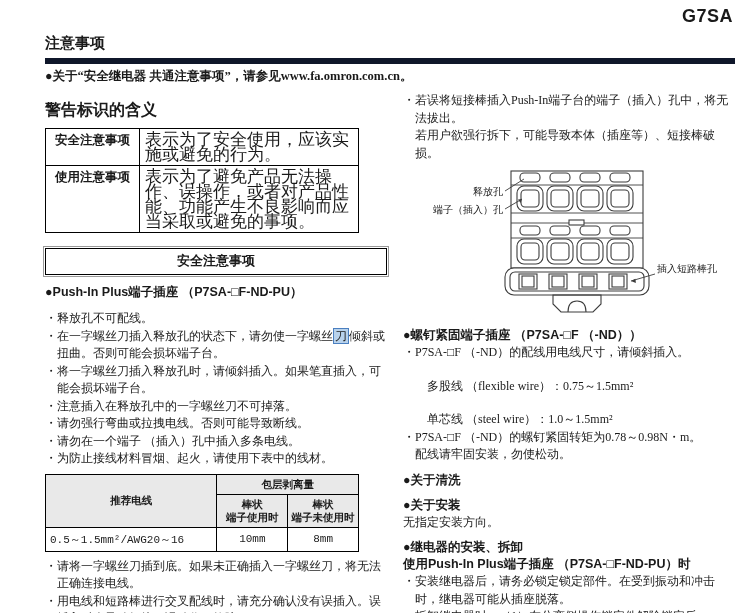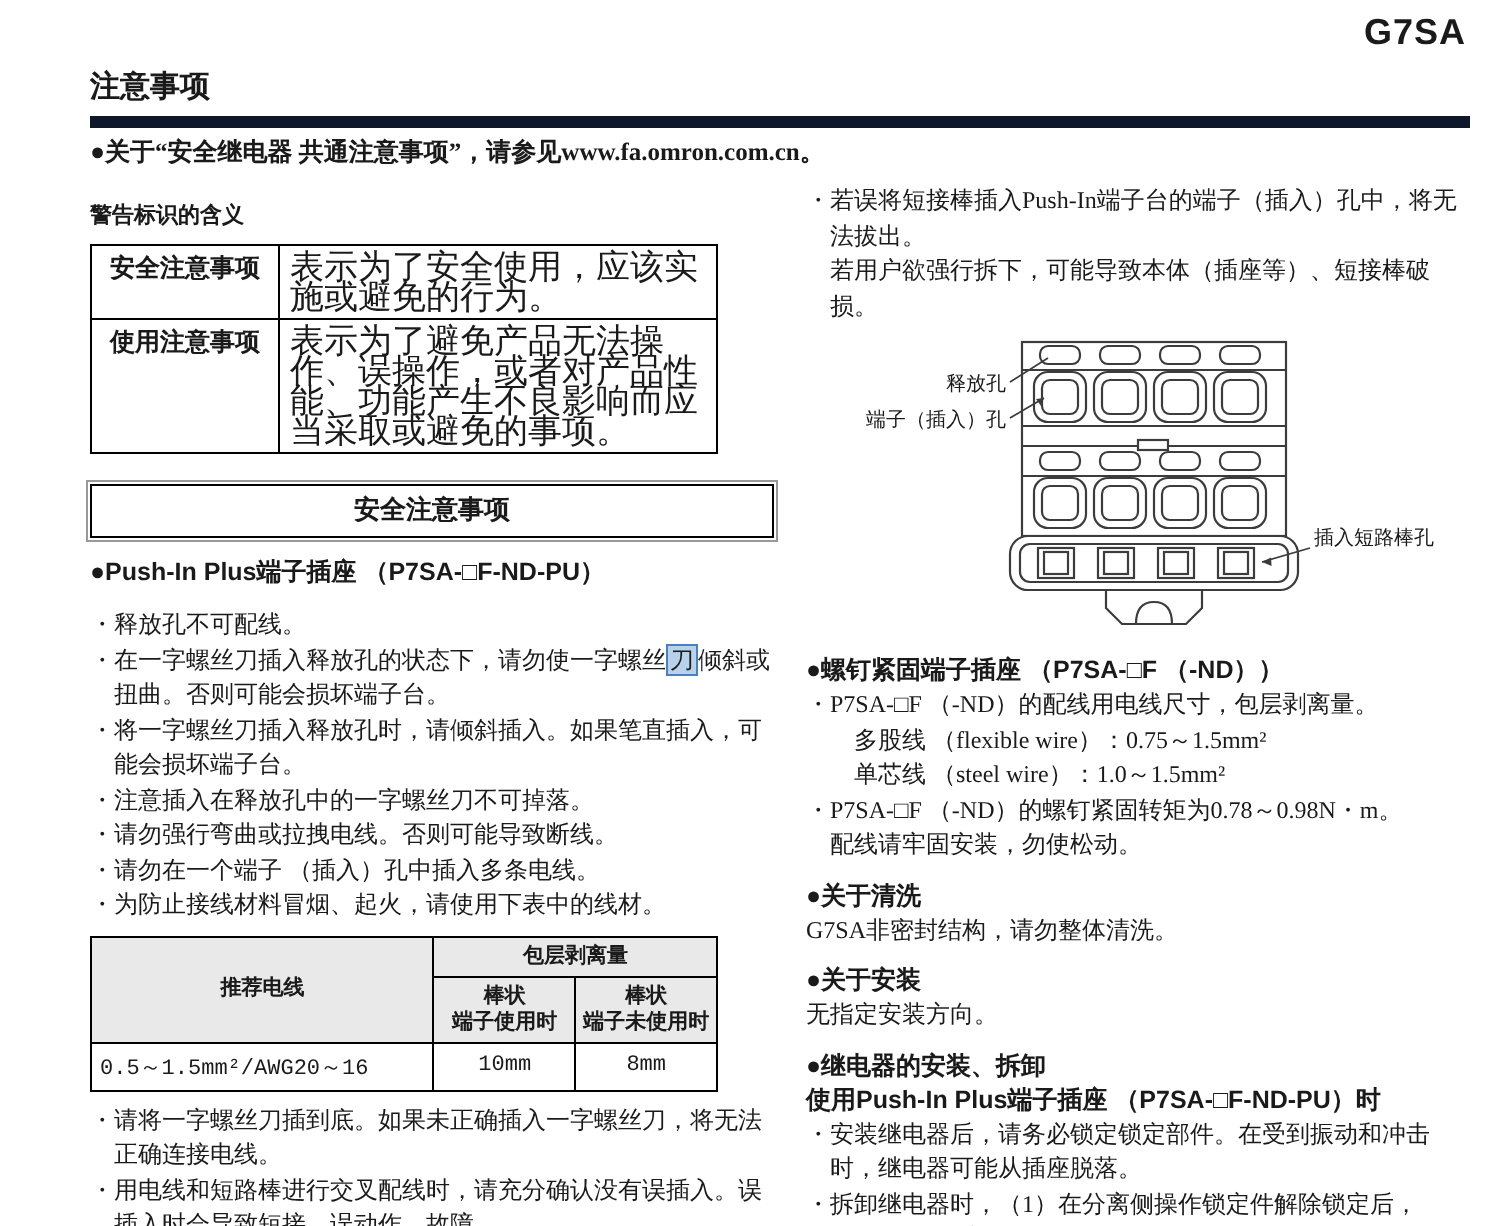--- a/index.html
+++ b/index.html
@@ -26,21 +26,21 @@
     font-family:Liberation Serif, serif;
     font-weight:bold; font-size:12.5px;
   }
 
   .columns { position:absolute; left:45px; top:92px; width:692px; display:flex; gap:16px; }
   .col-left  { width:342px; }
   .col-right { width:334px; }
 
   .subhead {
     font-family:"Liberation Sans","DejaVu Sans",sans-serif;
-    font-weight:bold; font-size:11px; margin-top:8px;
+    font-weight:bold; font-size:16px; margin-top:8px;
   }
 
   table { border-collapse:collapse; }
   .warn-table { margin-top:7px; width:314px; }
   .warn-table td { border:1px solid #000; vertical-align:middle; }
   .warn-table .term {
     width:94px; text-align:center;
     font-family:"Liberation Sans","DejaVu Sans",sans-serif;
     font-weight:bold; font-size:12.5px; padding:3px 2px; vertical-align:top;
   }
@@ -56,21 +56,21 @@
   .heading-dot {
     font-family:"Liberation Sans","DejaVu Sans",sans-serif;
     font-weight:bold; font-size:12.5px; margin-top:9px;
   }
 
   .bullets { margin-top:9px; }
   .bullet { display:flex; font-size:12px; line-height:17.5px; }
   .bullet .mk { flex:0 0 12px; }
   .bullet .tx { flex:1; }
   .cont-line { font-size:12px; line-height:17.5px; padding-left:12px; }
-  .indent2 { padding-left:24px; }
+  .indent2 { padding-left:24px;margin-top:16px; }
 
   .hl { background:#b8d2ec; border:1px solid #4a7fc0; padding:0 1px; }
 
   .wire-table { margin-top:6px; width:314px; }
   .wire-table td { border:1px solid #000; text-align:center; }
   .wire-table .hd {
     background:#e9e9e9;
     font-family:"Liberation Sans","DejaVu Sans",sans-serif;
     font-weight:bold; font-size:10.5px; line-height:13px; padding:3px 2px;
   }
@@ -267,32 +267,31 @@
 
           <text x="254" y="104" text-anchor="start" class="dlabel">插入短路棒孔</text>
           <line x1="252" y1="106" x2="228" y2="113" class="leader"></line>
           <polygon points="228,113 232.5,110.8 232.8,115" fill="#3c3c3c"></polygon>
         </svg>
       </div>
 
       <div class="heading-dot">●螺钉紧固端子插座 （P7SA-□F （-ND））</div>
       <div class="bullet">
         <span class="mk">・</span>
-        <span class="tx">P7SA-□F （-ND）的配线用电线尺寸，包层剥离量。</span>
+        <span class="tx">P7SA-□F （-ND）的配线用电线尺寸，请倾斜插入。</span>
       </div>
       <div class="body-line indent2">多股线 （flexible wire）：0.75～1.5mm²</div>
       <div class="body-line indent2">单芯线 （steel wire）：1.0～1.5mm²</div>
       <div class="bullet">
         <span class="mk">・</span>
         <span class="tx">P7SA-□F （-ND）的螺钉紧固转矩为0.78～0.98N・m。</span>
       </div>
       <div class="cont-line">配线请牢固安装，勿使松动。</div>
 
       <div class="heading-dot mt8">●关于清洗</div>
-      <div class="body-line">G7SA非密封结构，请勿整体清洗。</div>
 
       <div class="heading-dot mt8">●关于安装</div>
       <div class="body-line">无指定安装方向。</div>
 
       <div class="heading-dot mt8">●继电器的安装、拆卸</div>
       <div class="r-subbold">使用Push-In Plus端子插座 （P7SA-□F-ND-PU）时</div>
       <div class="bullet">
         <span class="mk">・</span>
         <span class="tx">安装继电器后，请务必锁定锁定部件。在受到振动和冲击时，继电器可能从插座脱落。</span>
       </div>

